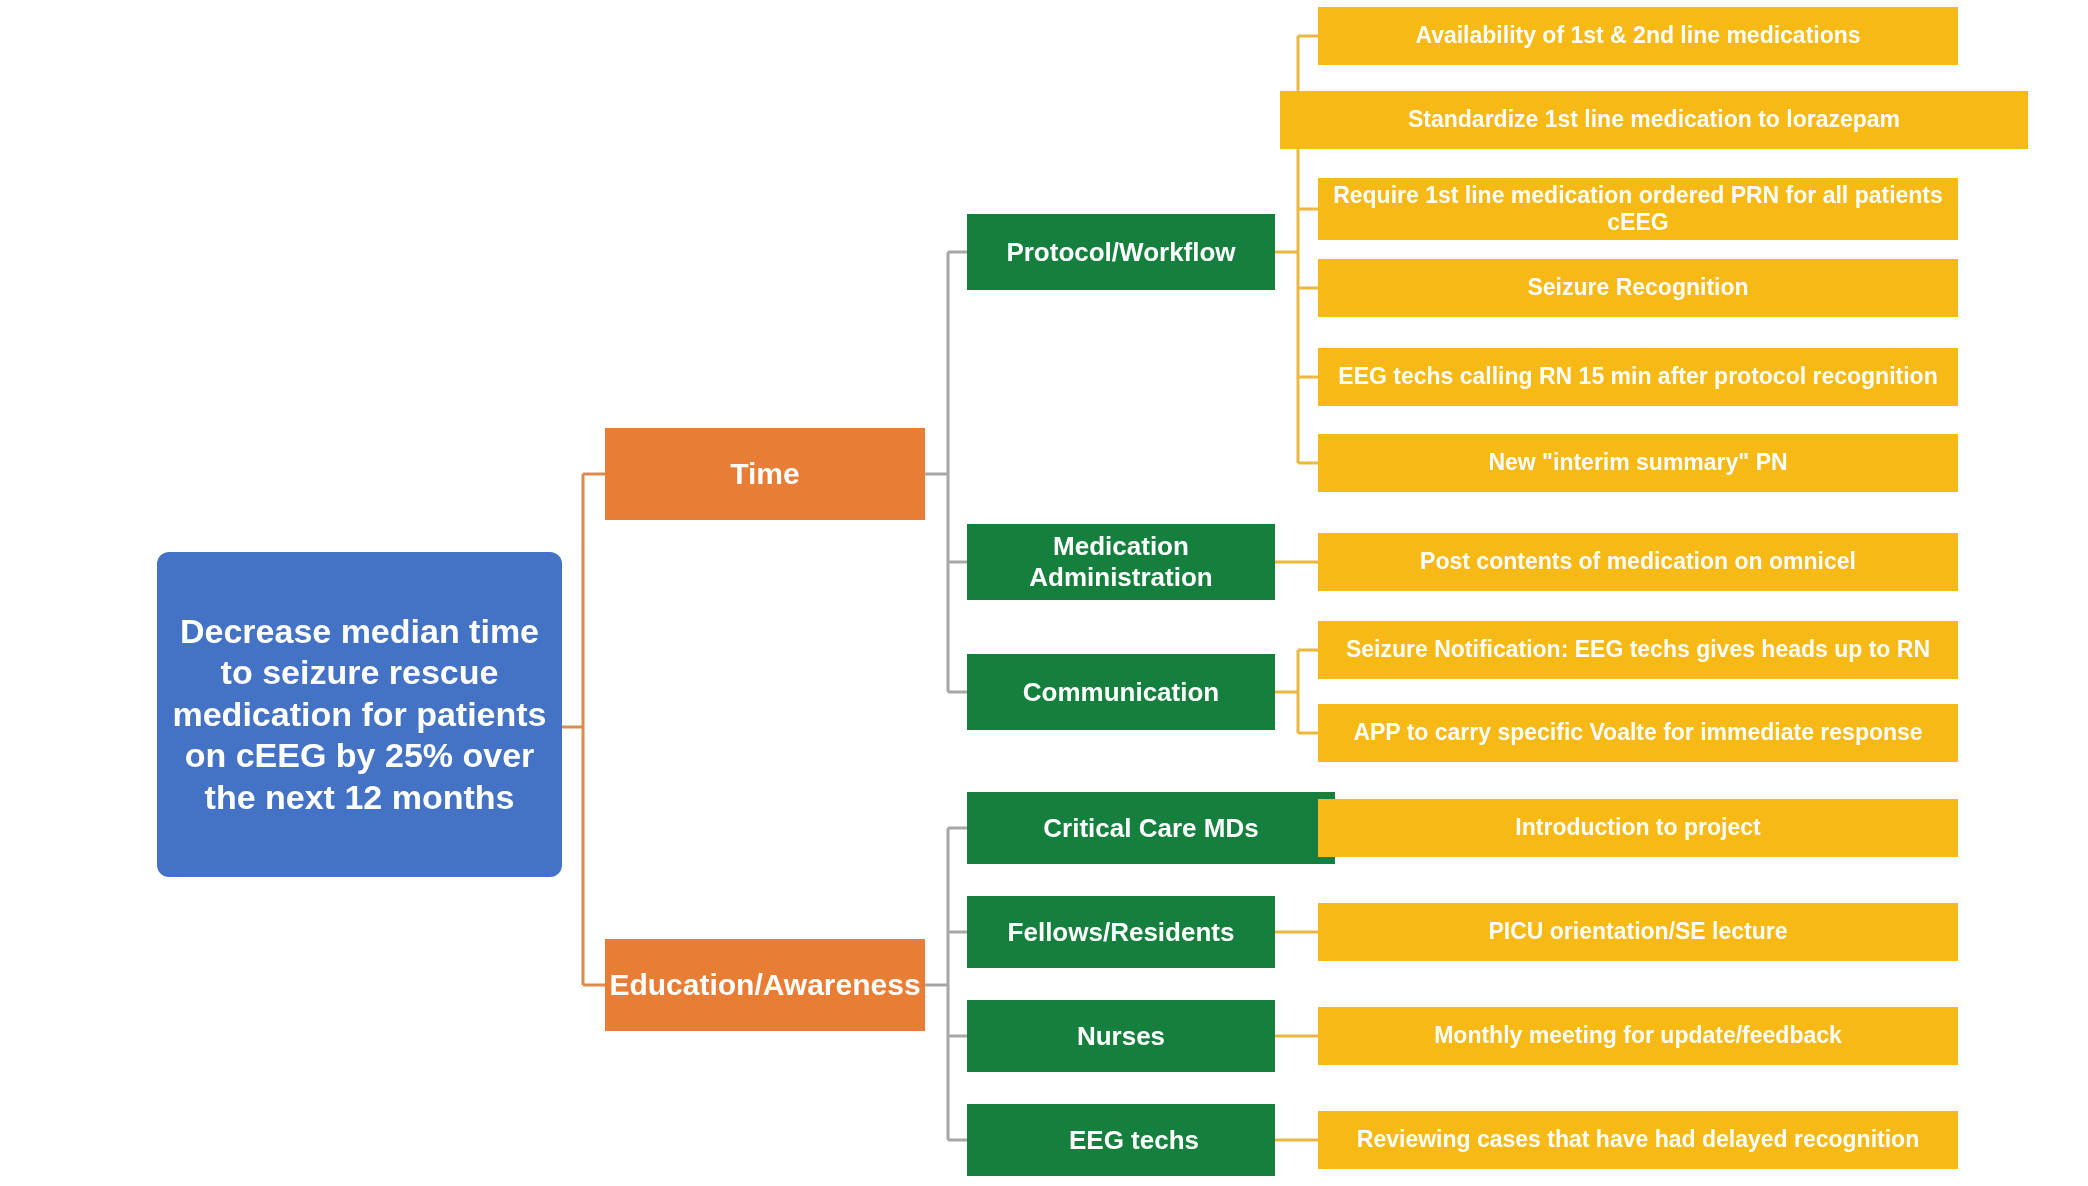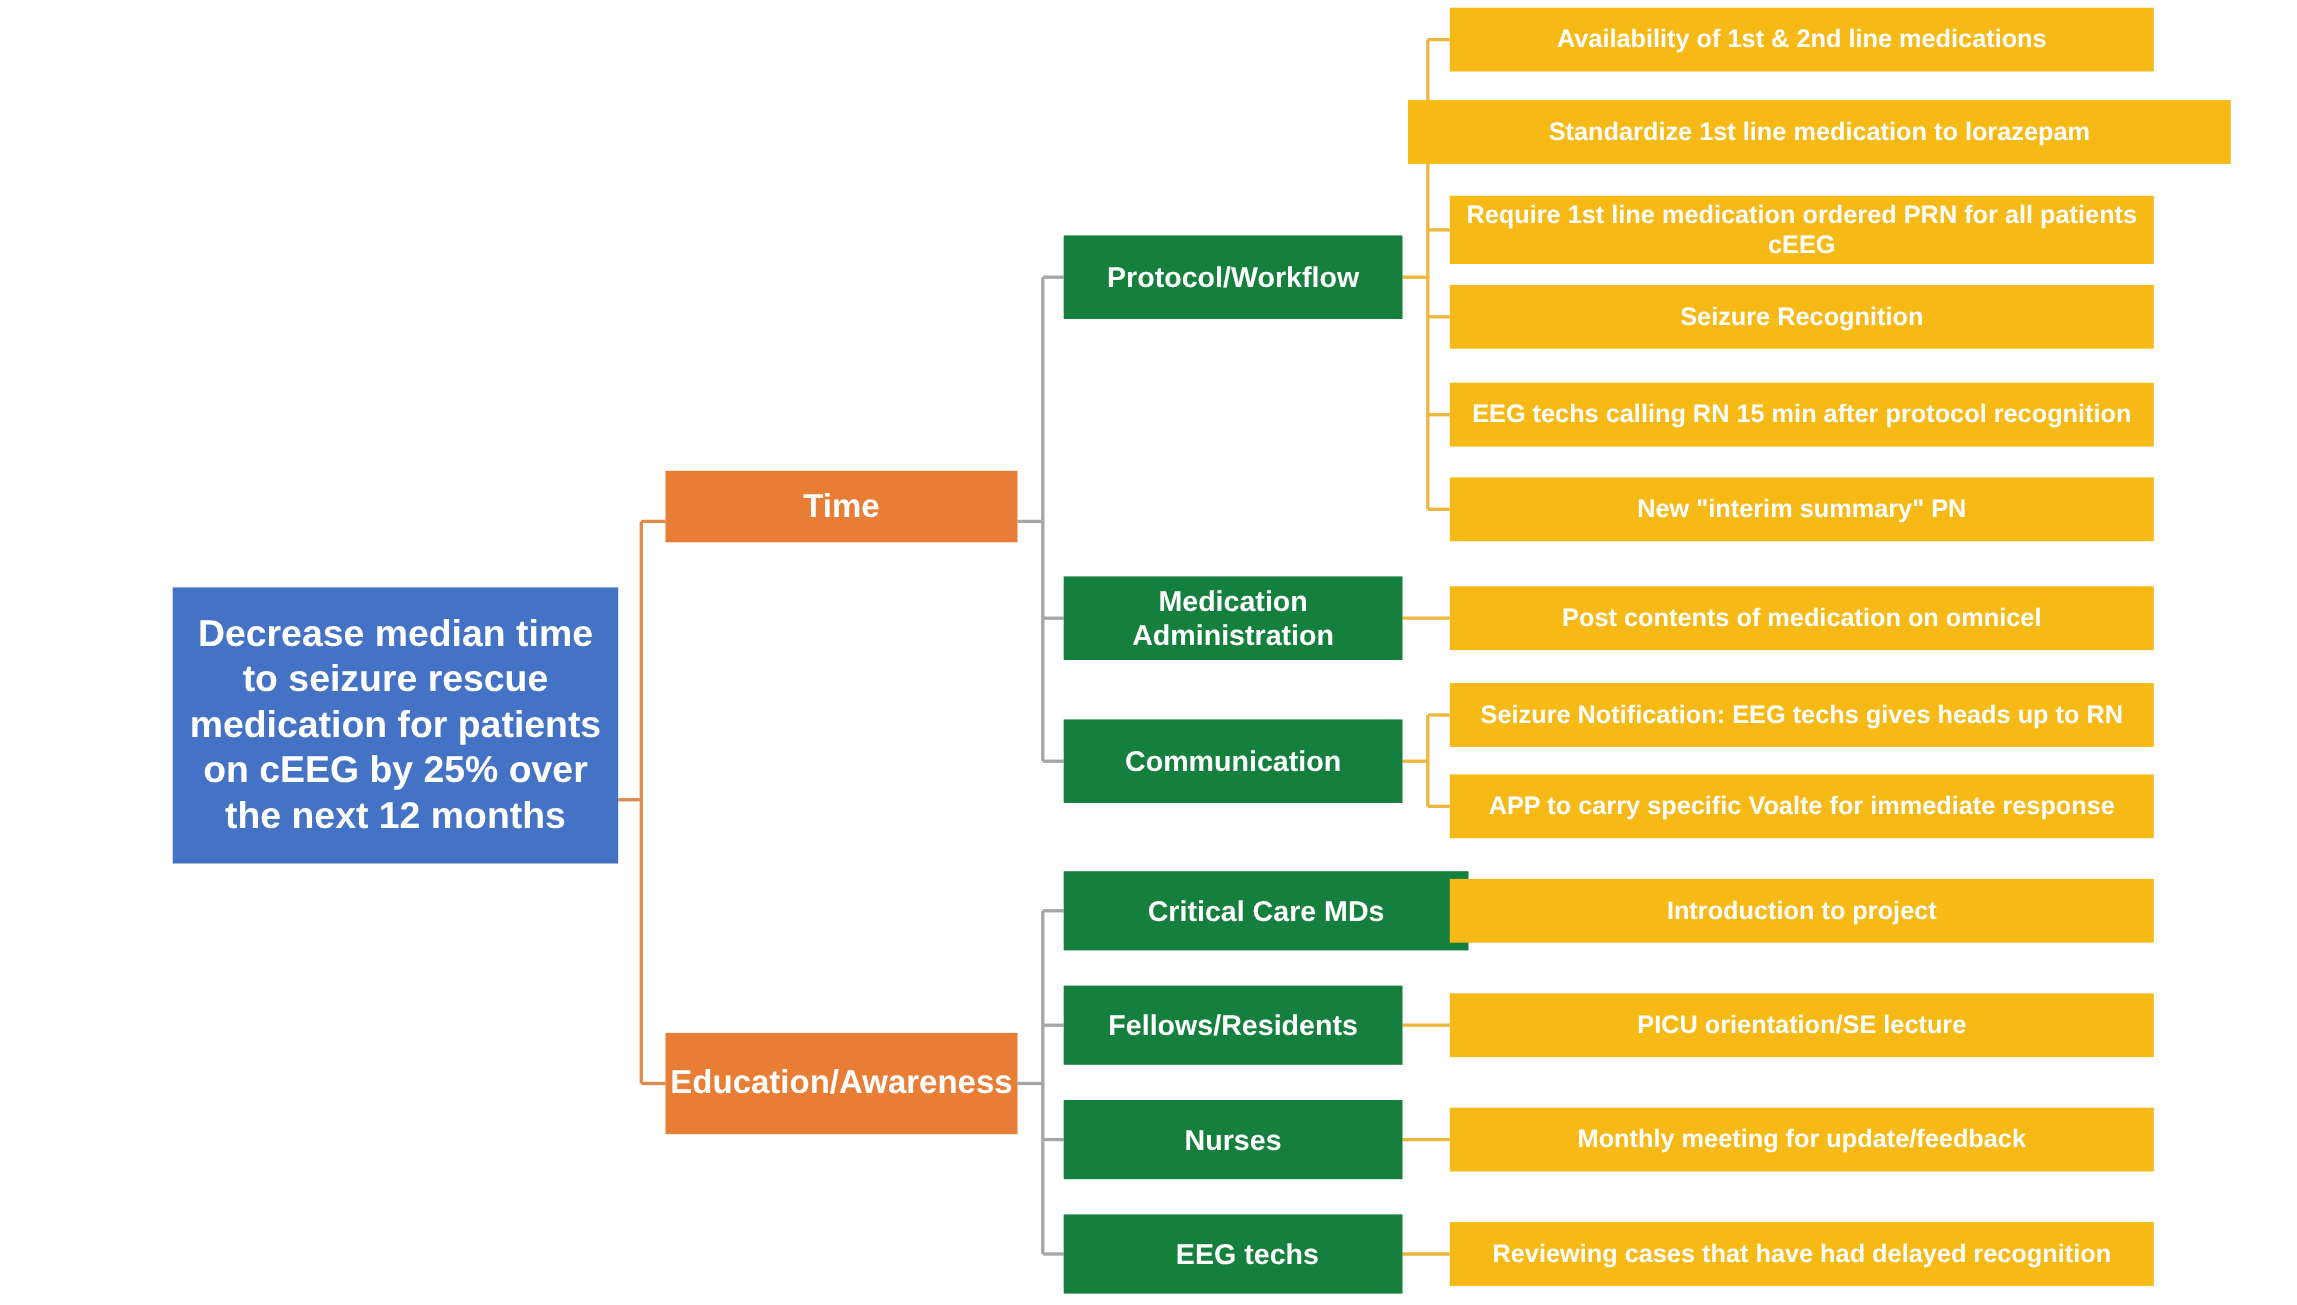--- a/index.html
+++ b/index.html
@@ -65,23 +65,23 @@
       <path d="M1298 650 V733"></path>
       <path d="M1298 650 H1318"></path>
       <path d="M1298 733 H1318"></path>
       <path d="M1275 828 H1318"></path>
       <path d="M1275 932 H1318"></path>
       <path d="M1275 1036 H1318"></path>
       <path d="M1275 1140 H1318"></path>
     </g>
   </svg>
 
-  <div class="node goal" style="left:157px;top:534px;width:405px;height:251px;">Decrease median time to seizure rescue medication for patients on cEEG by 25% over the next 12 months</div>
+  <div class="node goal" style="left:157px;top:552px;width:405px;height:325px;border-radius:12px;">Decrease median time to seizure rescue medication for patients on cEEG by 25% over the next 12 months</div>
 
-  <div class="node branch" style="left:605px;top:428px;width:320px;height:65px;">Time</div>
+  <div class="node branch" style="left:605px;top:428px;width:320px;height:92px;">Time</div>
   <div class="node branch" style="left:605px;top:939px;width:320px;height:92px;">Education/Awareness</div>
 
   <div class="node category" style="left:967px;top:214px;width:308px;height:76px;">Protocol/Workflow</div>
   <div class="node category" style="left:967px;top:524px;width:308px;height:76px;">Medication Administration</div>
   <div class="node category" style="left:967px;top:654px;width:308px;height:76px;">Communication</div>
   <div class="node category" style="left:967px;top:792px;width:368px;height:72px;">Critical Care MDs</div>
   <div class="node category" style="left:967px;top:896px;width:308px;height:72px;">Fellows/Residents</div>
   <div class="node category" style="left:967px;top:1000px;width:308px;height:72px;">Nurses</div>
   <div class="node category" style="left:967px;top:1104px;width:308px;height:72px;padding-left:32px;">EEG techs</div>
 

